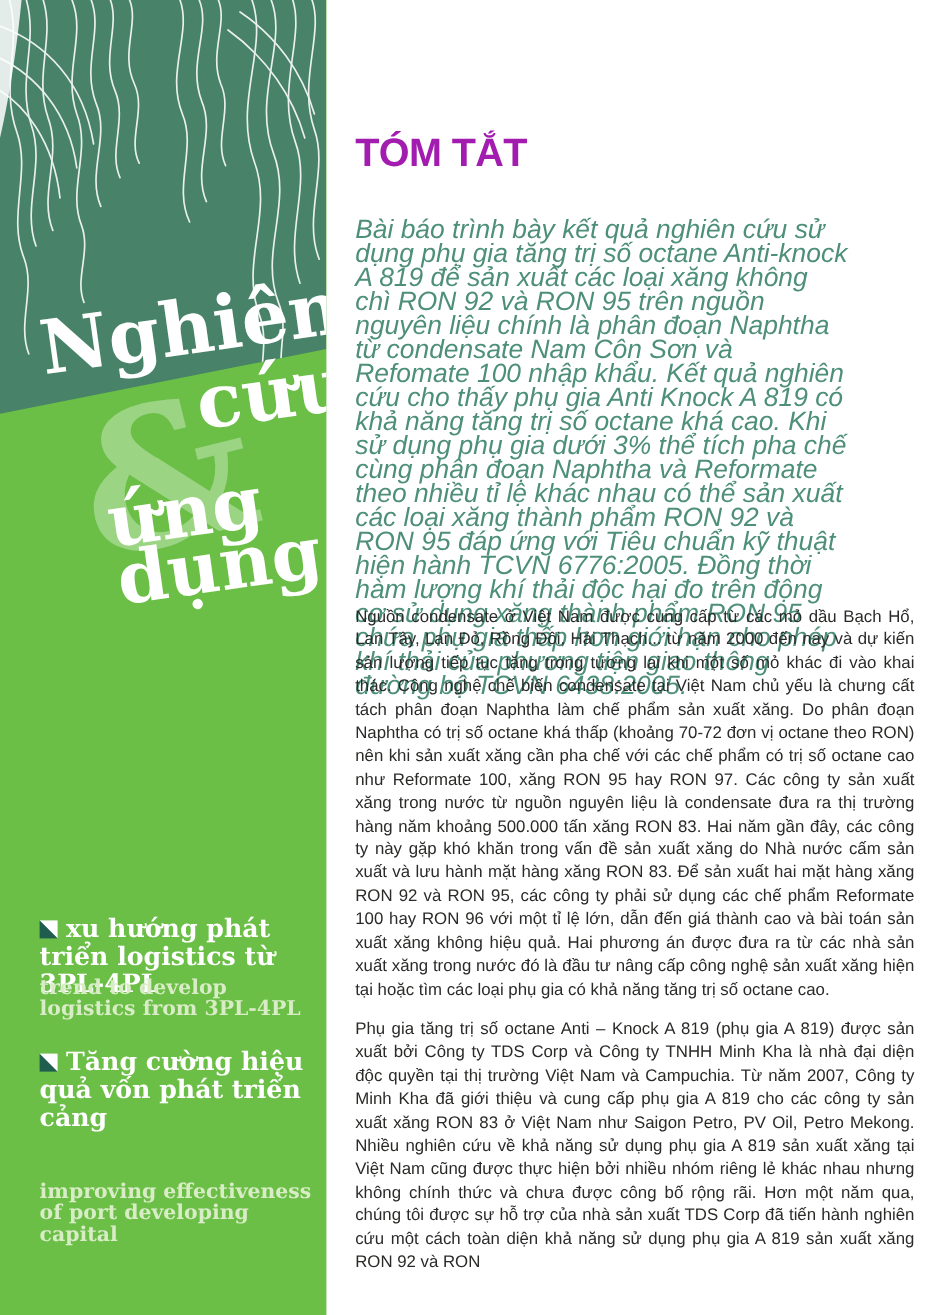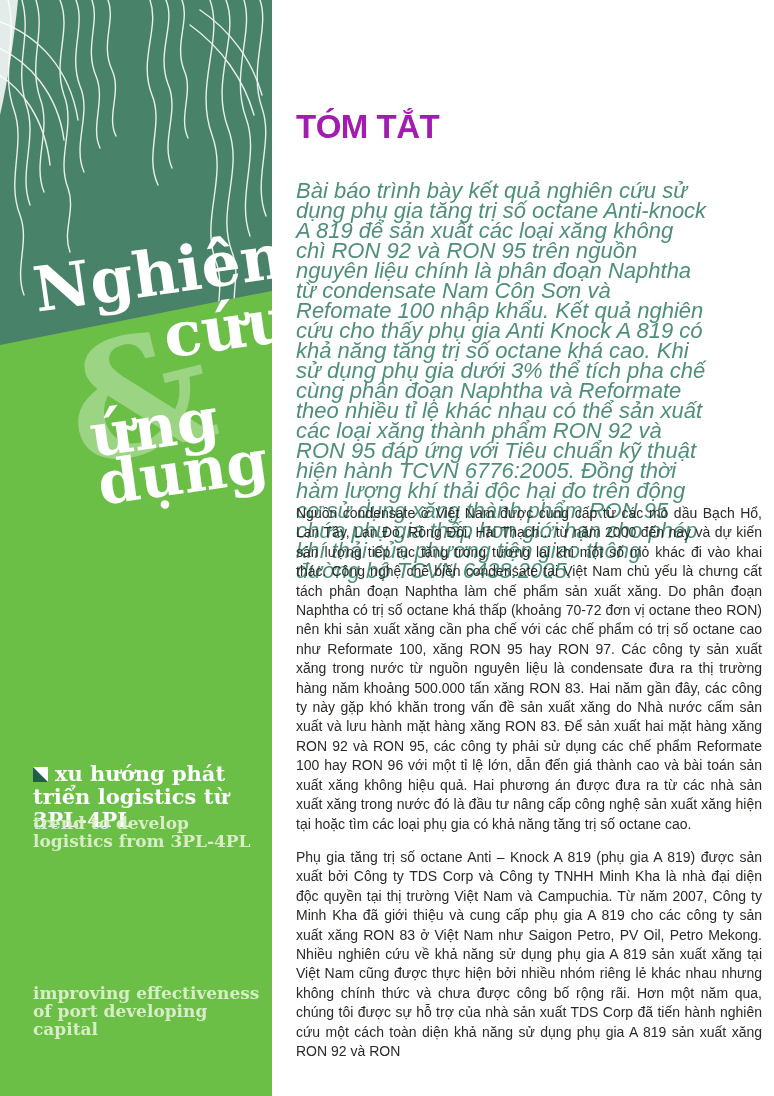--- a/index.html
+++ b/index.html
@@ -72,20 +72,23 @@
     <div class="bn bn1">Nghiên</div>
     <div class="bn bn2">cứu</div>
     <div class="bn bn3">ứng</div>
     <div class="bn bn4">dụng</div>
 
     <div class="topic t1">
       <span class="bullet"></span><span>xu hướng phát triển logistics từ 3PL-4PL</span>
     </div>
     <div class="topic-en te1">trend to develop logistics from 3PL-4PL</div>
 
+    <div class="topic t2">
+      <span class="bullet"></span><span>Tăng cường hiệu quả vốn phát triển cảng</span>
+    </div>
     <div class="topic-en te2">improving effectiveness of port developing capital</div>
   </div>
 
   <div class="headline">TÓM TẮT</div>
 
   <div class="abstract">Bài báo trình bày kết quả nghiên cứu sử dụng phụ gia tăng trị số octane Anti-knock A 819 để sản xuất các loại xăng không chì RON 92 và RON 95 trên nguồn nguyên liệu chính là phân đoạn Naphtha từ condensate Nam Côn Sơn và Refomate 100 nhập khẩu. Kết quả nghiên cứu cho thấy phụ gia Anti Knock A 819 có khả năng tăng trị số octane khá cao. Khi sử dụng phụ gia dưới 3% thể tích pha chế cùng phân đoạn Naphtha và Reformate theo nhiều tỉ lệ khác nhau có thể sản xuất các loại xăng thành phẩm RON 92 và RON 95 đáp ứng với Tiêu chuẩn kỹ thuật hiện hành TCVN 6776:2005. Đồng thời hàm lượng khí thải độc hại đo trên động cơ sử dụng xăng thành phẩm RON 95 chứa phụ gia thấp hơn giới hạn cho phép khí thải của phương tiện giao thông đường bộ TCVN 6438:2005.</div>
 
   <div class="body-col">
     <p>Nguồn condensate ở Việt Nam được cung cấp từ các mỏ dầu Bạch Hổ, Lan Tây, Lan Đỏ, Rồng Đôi, Hải Thạch... từ năm 2000 đến nay và dự kiến sản lượng tiếp tục tăng trong tương lai khi một số mỏ khác đi vào khai thác. Công nghệ chế biến condensate tại Việt Nam chủ yếu là chưng cất tách phân đoạn Naphtha làm chế phẩm sản xuất xăng. Do phân đoạn Naphtha có trị số octane khá thấp (khoảng 70-72 đơn vị octane theo RON) nên khi sản xuất xăng cần pha chế với các chế phẩm có trị số octane cao như Reformate 100, xăng RON 95 hay RON 97. Các công ty sản xuất xăng trong nước từ nguồn nguyên liệu là condensate đưa ra thị trường hàng năm khoảng 500.000 tấn xăng RON 83. Hai năm gần đây, các công ty này gặp khó khăn trong vấn đề sản xuất xăng do Nhà nước cấm sản xuất và lưu hành mặt hàng xăng RON 83. Để sản xuất hai mặt hàng xăng RON 92 và RON 95, các công ty phải sử dụng các chế phẩm Reformate 100 hay RON 96 với một tỉ lệ lớn, dẫn đến giá thành cao và bài toán sản xuất xăng không hiệu quả. Hai phương án được đưa ra từ các nhà sản xuất xăng trong nước đó là đầu tư nâng cấp công nghệ sản xuất xăng hiện tại hoặc tìm các loại phụ gia có khả năng tăng trị số octane cao.</p>
     <p>Phụ gia tăng trị số octane Anti – Knock A 819 (phụ gia A 819) được sản xuất bởi Công ty TDS Corp và Công ty TNHH Minh Kha là nhà đại diện độc quyền tại thị trường Việt Nam và Campuchia. Từ năm 2007, Công ty Minh Kha đã giới thiệu và cung cấp phụ gia A 819 cho các công ty sản xuất xăng RON 83 ở Việt Nam như Saigon Petro, PV Oil, Petro Mekong. Nhiều nghiên cứu về khả năng sử dụng phụ gia A 819 sản xuất xăng tại Việt Nam cũng được thực hiện bởi nhiều nhóm riêng lẻ khác nhau nhưng không chính thức và chưa được công bố rộng rãi. Hơn một năm qua, chúng tôi được sự hỗ trợ của nhà sản xuất TDS Corp đã tiến hành nghiên cứu một cách toàn diện khả năng sử dụng phụ gia A 819 sản xuất xăng RON 92 và RON</p>

